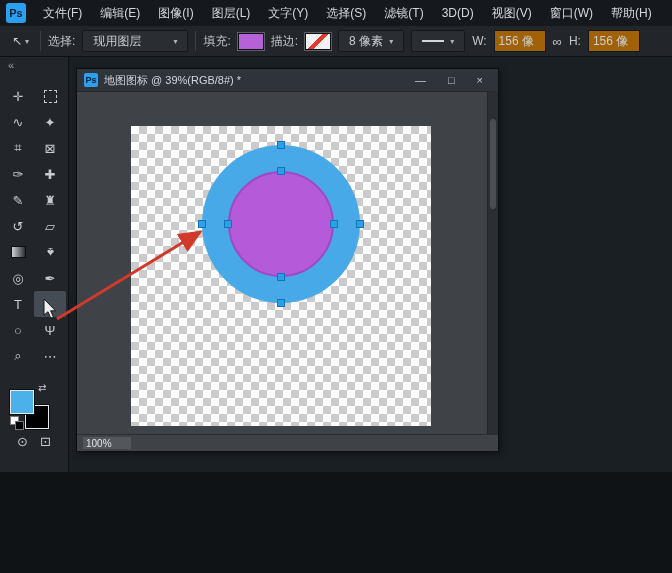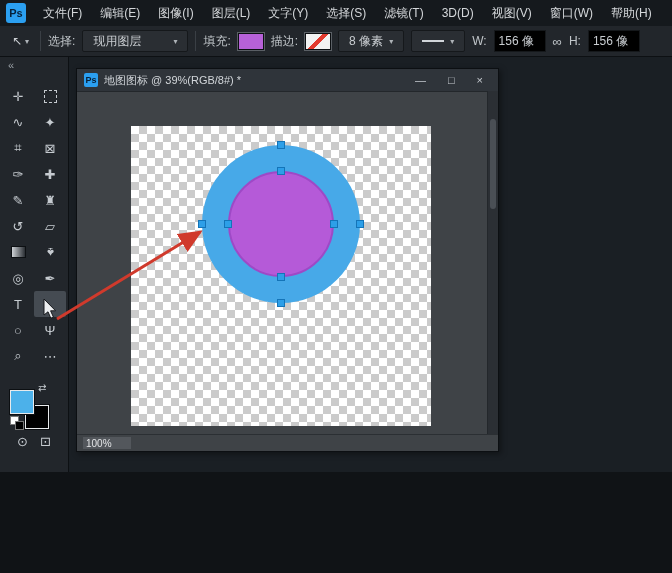--- a/index.html
+++ b/index.html
@@ -20,21 +20,21 @@
   .lbl{color:#c2c7cb;white-space:nowrap;}
   .tool-preset{display:flex;align-items:center;gap:3px;padding:2px 4px;}
   .vsep{width:1px;height:20px;background:#3a3f45;}
   .dropdown{height:20px;background:#2a2e33;border:1px solid #15181b;border-radius:2px;
             display:flex;align-items:center;gap:6px;padding:0 10px;white-space:nowrap;}
   .dd-select{width:84px;justify-content:space-between;}
   .caret{font-size:8px;color:#aeb3b8;}
   .swatch{width:24px;height:15px;border:1px solid #0c0f12;box-shadow:0 0 0 1px #5a5f65;}
   .swatch.fill{background:#b761d8;}
   .swatch.stroke{background:linear-gradient(135deg,transparent 42%,#e23a2e 42%,#e23a2e 58%,transparent 58%),#f2f2f2;}
-  .field{height:20px;width:42px;background:#000000;border:1px solid #15181b;display:flex;
+  .field{height:20px;width:42px;background:#a16207;border:1px solid #15181b;display:flex;
          align-items:center;padding:0 4px;overflow:hidden;white-space:nowrap;}
   .linkicon{color:#c2c7cb;font-size:13px;}
   .line-sample{display:inline-block;width:22px;height:0;border-top:2px solid #d2d6da;}
 
   
   .toolbar{position:absolute;left:0;top:57px;width:68px;bottom:0;background:#22262b;
            border-right:1px solid #0d1013;z-index:5;}
   .collapse{height:16px;padding:2px 0 0 8px;font-size:11px;color:#9aa0a6;}
   .tools{display:grid;grid-template-columns:32px 32px;margin:8px 0 0 2px;}
   .tool{height:26px;display:flex;align-items:center;justify-content:center;font-size:13px;color:#c6cbd0;}

